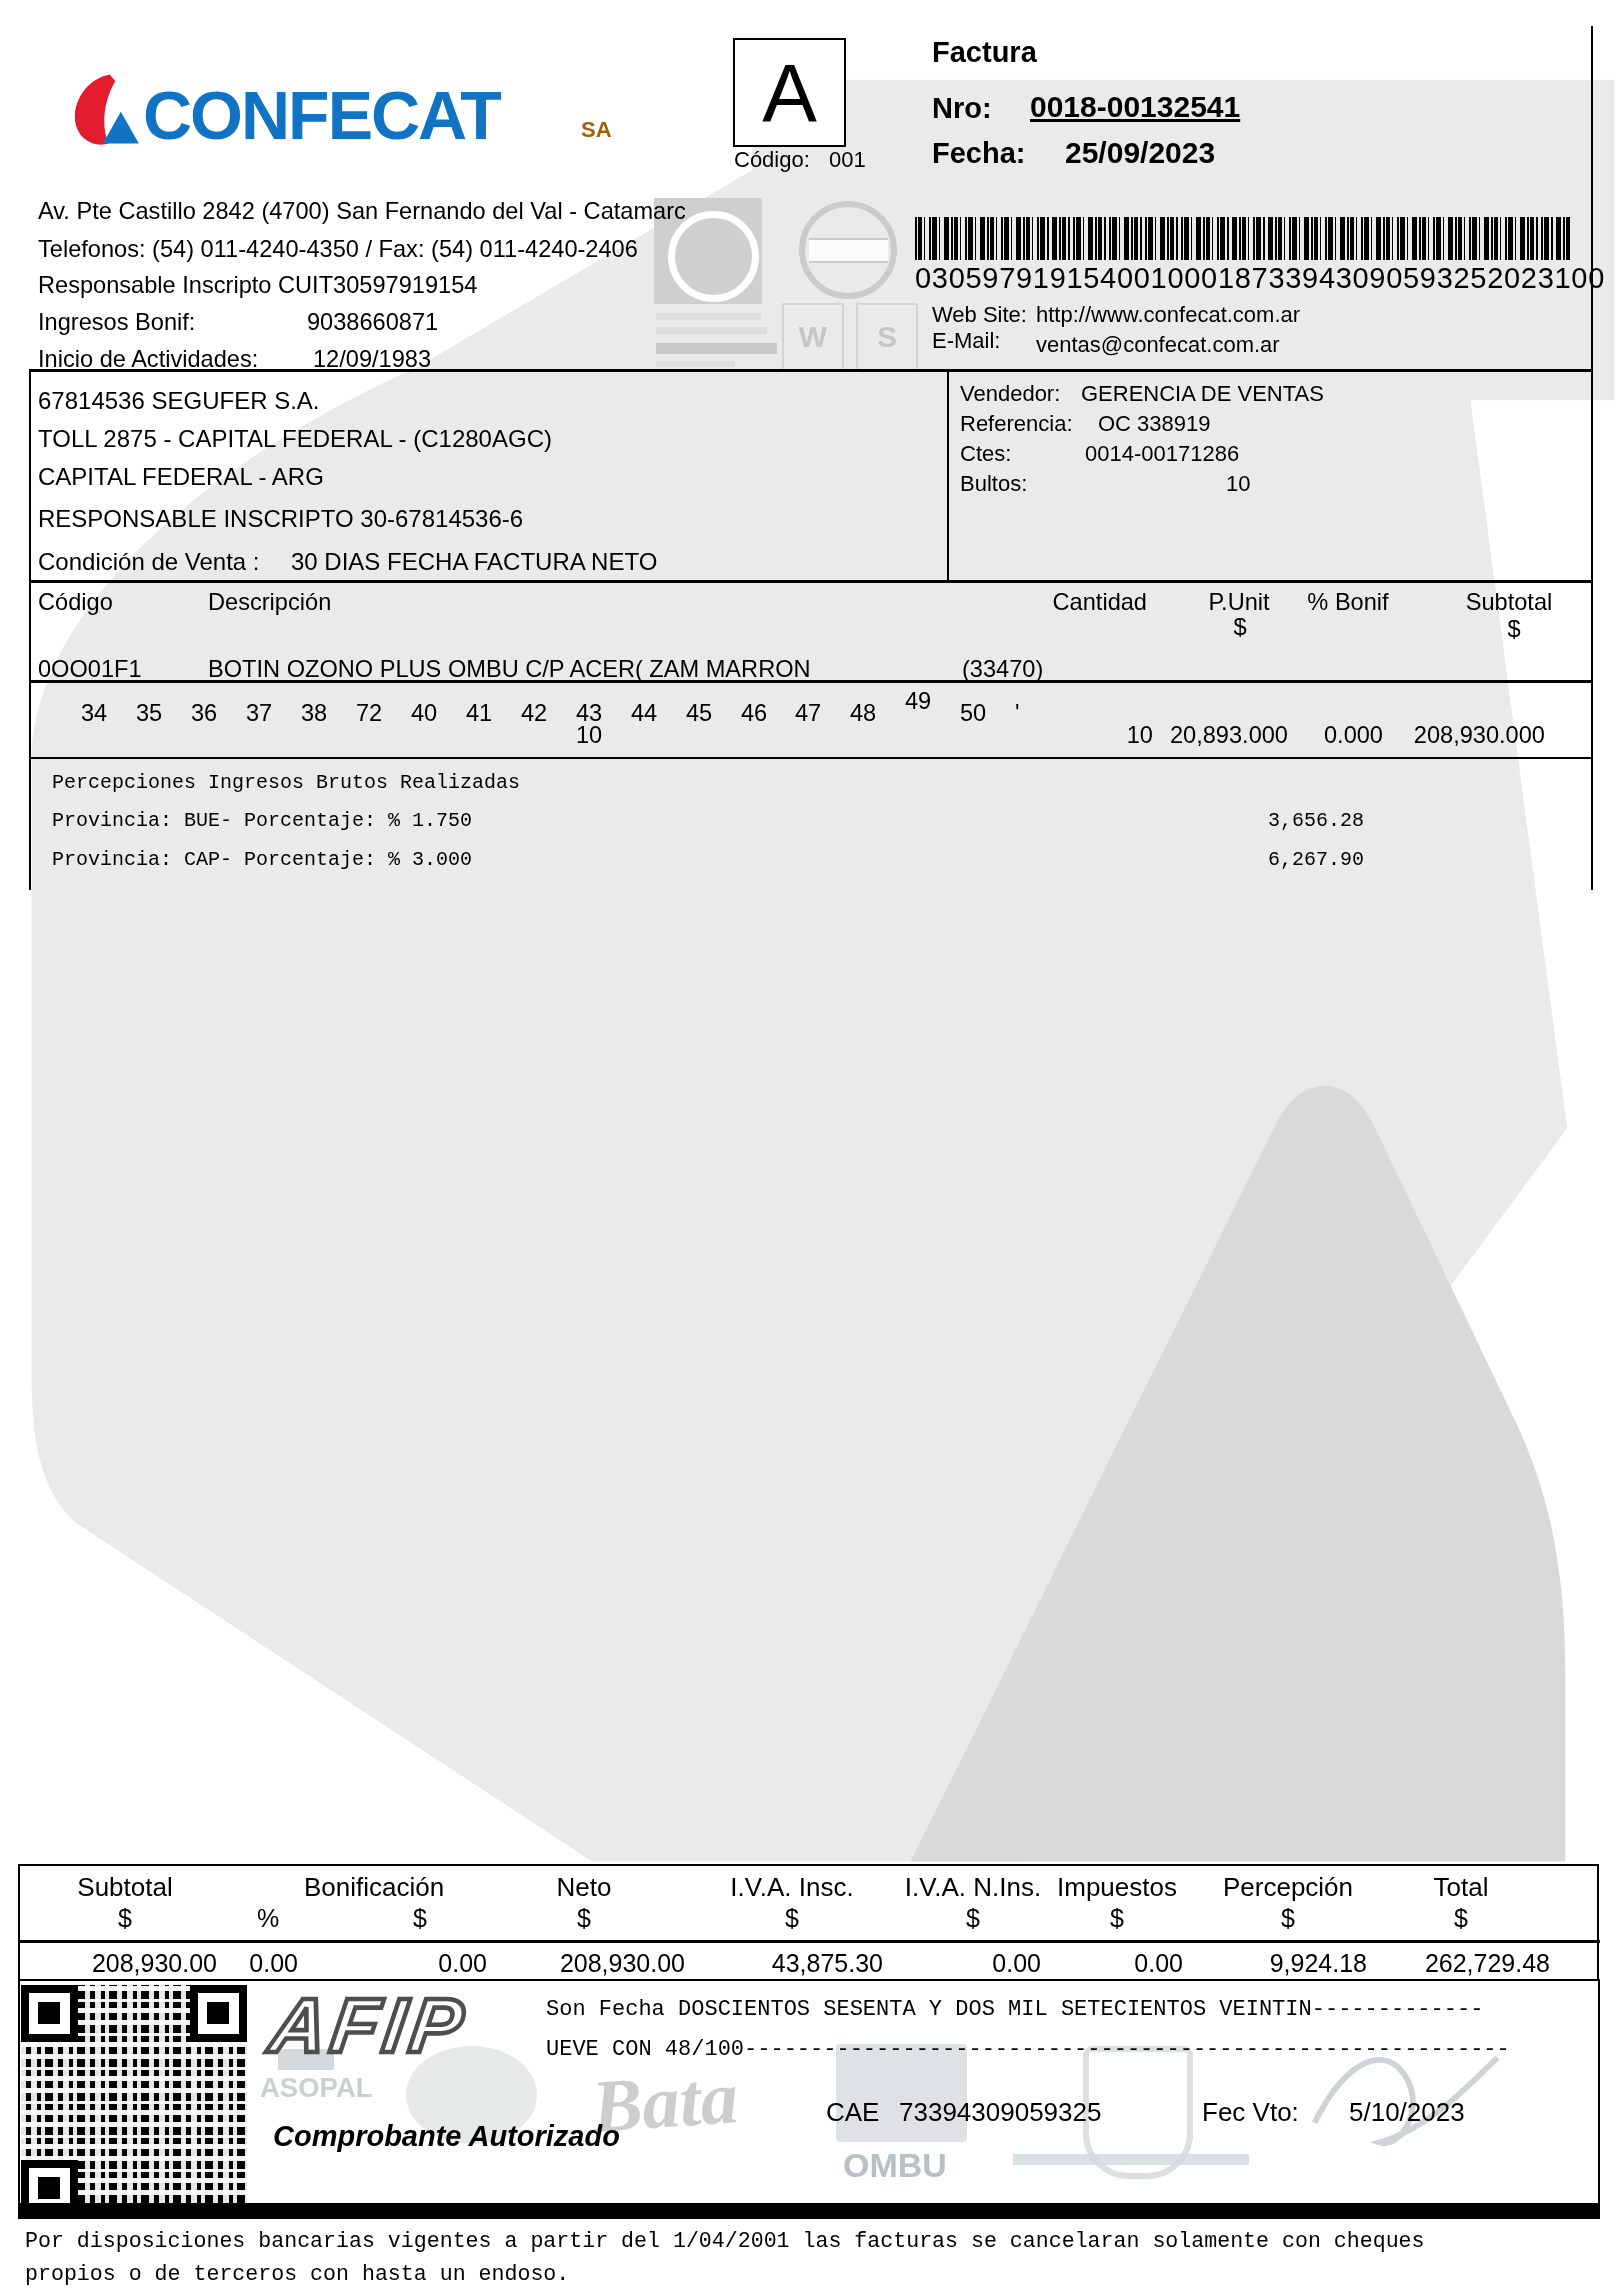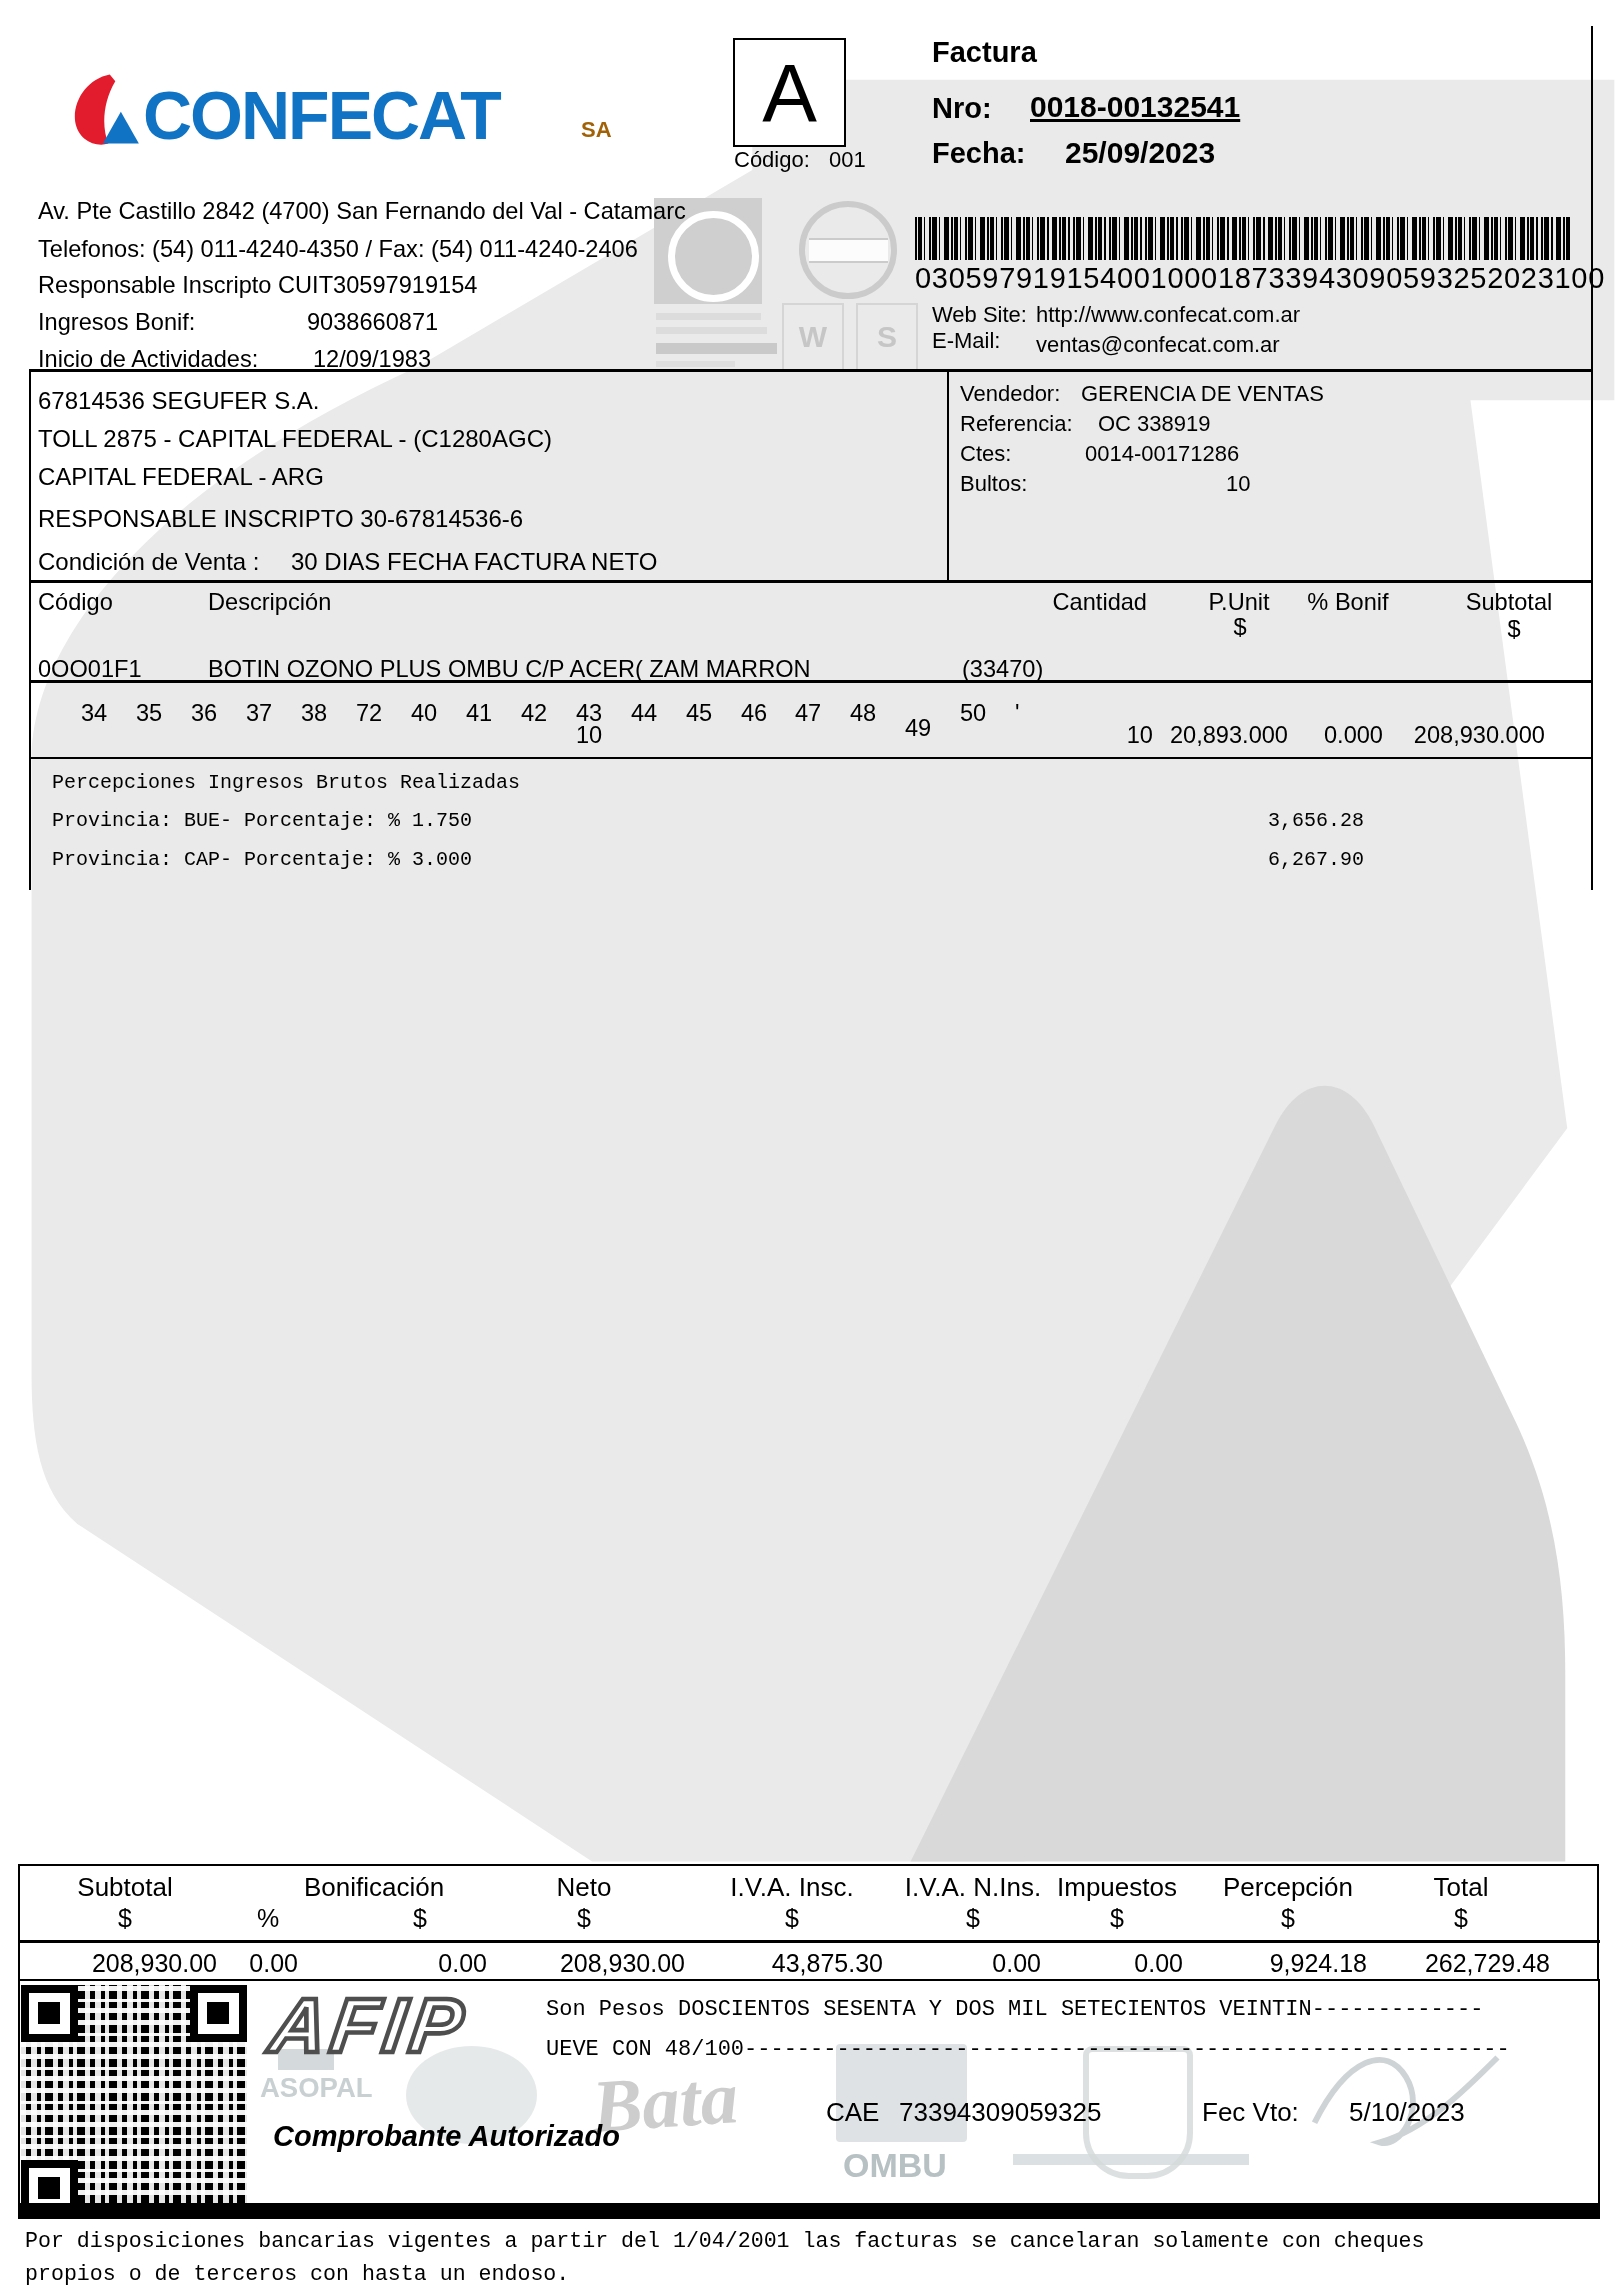--- a/index.html
+++ b/index.html
@@ -140,21 +140,21 @@
   <span class="abs fg t36" style="left:356px;top:700px;">72</span>
   <span class="abs fg t36" style="left:411px;top:700px;">40</span>
   <span class="abs fg t36" style="left:466px;top:700px;">41</span>
   <span class="abs fg t36" style="left:521px;top:700px;">42</span>
   <span class="abs fg t36" style="left:576px;top:700px;text-align:right;">43</span>
   <span class="abs fg t36" style="left:631px;top:700px;">44</span>
   <span class="abs fg t36" style="left:686px;top:700px;">45</span>
   <span class="abs fg t36" style="left:741px;top:700px;">46</span>
   <span class="abs fg t36" style="left:795px;top:700px;">47</span>
   <span class="abs fg t36" style="left:850px;top:700px;">48</span>
-  <span class="abs fg t36" style="left:905px;top:715px;">49</span>
+  <span class="abs fg t36" style="left:905px;top:688px;">49</span>
   <span class="abs fg t36" style="left:960px;top:700px;">50</span>
   <span class="abs fg t36" style="left:1015px;top:700px;">'</span>
   <span class="abs fg t36" style="left:576px;top:722px;">10</span>
 
   <span class="abs fg t36" style="right:470px;top:722px;">10</span>
   <span class="abs fg t36" style="right:335px;top:722px;">20,893.000</span>
   <span class="abs fg t36" style="right:240px;top:722px;">0.000</span>
   <span class="abs fg t36" style="right:78px;top:722px;">208,930.000</span>
 
   <span class="abs fg mono t31" style="left:52px;top:771px;">Percepciones Ingresos Brutos Realizadas</span>
@@ -207,21 +207,21 @@
   </svg>
 
   <div class="qr">
     <div class="finder" style="left:0;top:0;"></div>
     <div class="finder" style="right:0;top:0;"></div>
     <div class="finder" style="left:0;bottom:0;"></div>
   </div>
 
   <div class="afip">AFIP</div>
 
-  <span class="abs fg mono t34" style="left:546px;top:1997px;">Son Pesos  DOSCIENTOS SESENTA Y DOS MIL SETECIENTOS VEINTIN-------------</span>
+  <span class="abs fg mono t34" style="left:546px;top:1997px;">Son Fecha  DOSCIENTOS SESENTA Y DOS MIL SETECIENTOS VEINTIN-------------</span>
   <span class="abs fg mono t34" style="left:546px;top:2037px;">UEVE CON 48/100----------------------------------------------------------</span>
 
   <span class="abs fg t40" style="left:826px;top:2097px;">CAE</span>
   <span class="abs fg t40" style="left:899px;top:2097px;">73394309059325</span>
   <span class="abs fg t40" style="left:1202px;top:2097px;">Fec Vto:</span>
   <span class="abs fg t40" style="left:1349px;top:2097px;">5/10/2023</span>
 
   <span class="abs fg t44 b i" style="left:273px;top:2120px;">Comprobante Autorizado</span>
 
   <div class="hline fg" style="left:18.3px;top:2203px;width:1582px;height:15.7px;"></div>

